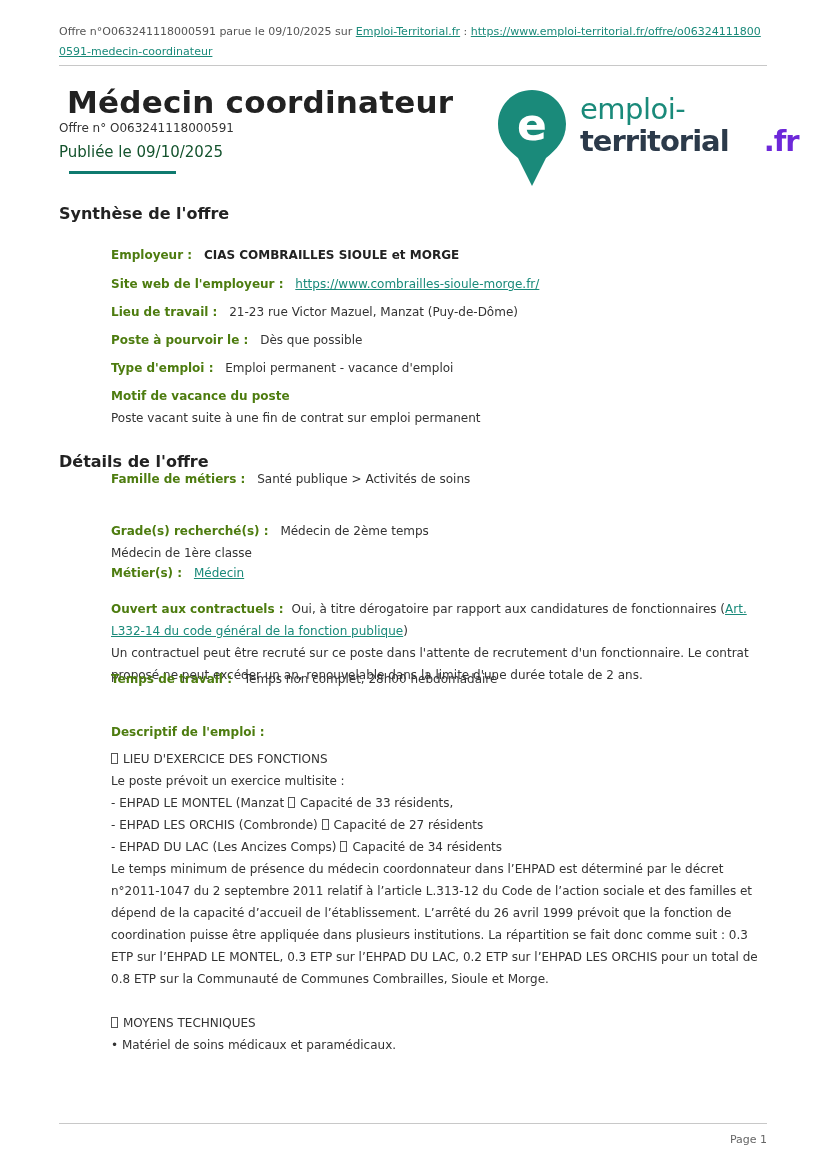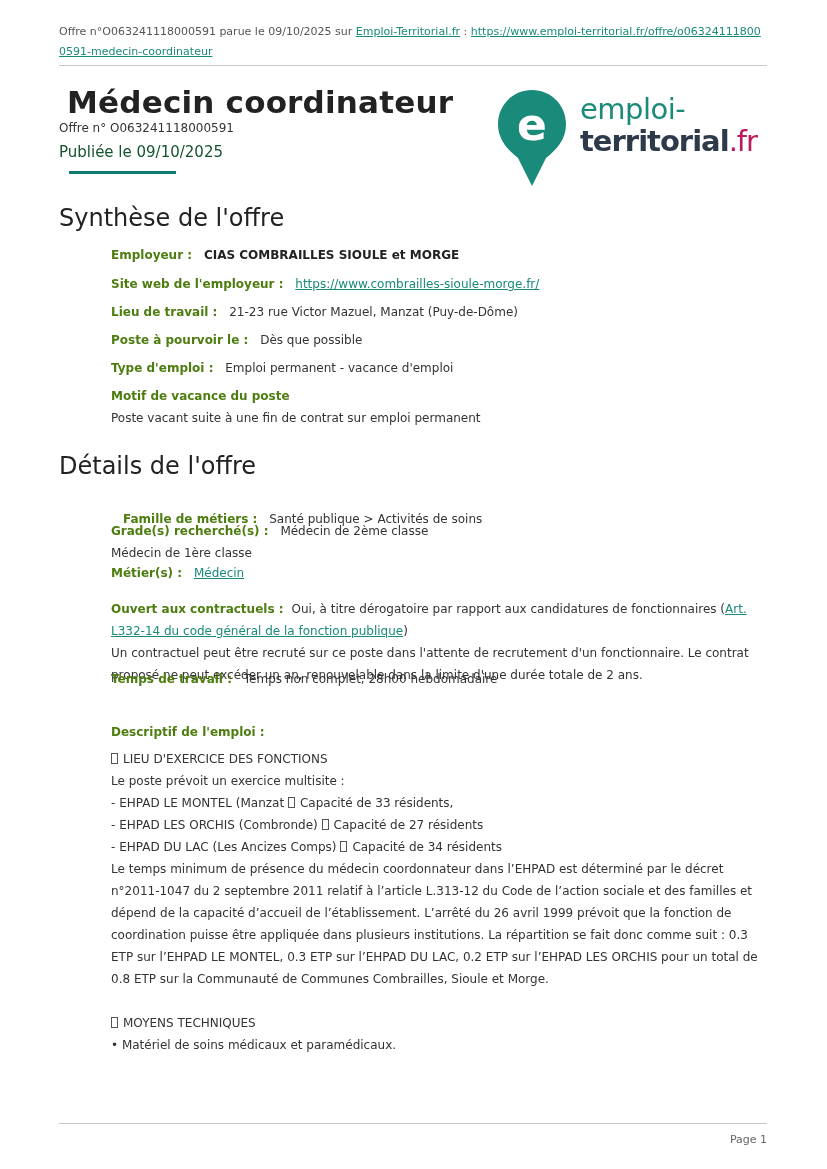--- a/index.html
+++ b/index.html
@@ -14,22 +14,22 @@
            font-weight: bold; color: #222; letter-spacing: 0.2px; }
   .offre-no { position: absolute; left: 59px; top: 121px; font-size: 12px; color: #333; }
   .publiee { position: absolute; left: 59px; top: 143px; font-size: 15px; color: #14532d; }
   .accent-bar { position: absolute; left: 69px; top: 171px; width: 107px; height: 3px; background: #0f7a6f; }
   .logo { position: absolute; left: 496px; top: 88px; width: 265px; height: 100px; }
   .logo .pin { position: absolute; left: 0; top: 0; width: 72px; height: 100px; }
   .logo .t1 { position: absolute; left: 84px; top: 4px; font-size: 29px; color: #1a8a7a;
               font-family: "DejaVu Sans", sans-serif; font-weight: normal; letter-spacing: -0.5px; }
   .logo .t2 { position: absolute; left: 84px; top: 36px; font-size: 29px; color: #2c3a4a;
               font-weight: bold; letter-spacing: -1px; }
-  .logo .t2 .fr { font-weight: normal; color: #be185d; }
-  h2 { position: absolute; left: 59px; margin: 0; font-size: 24px; font-weight: normal; color: #222; }
+  .logo .t2 .fr { font-weight: bold; color: #6d28d9; padding-left: 35px; }
+  h2 { position: absolute; left: 59px; margin: 0; font-size: 16px; font-weight: bold; color: #222; }
   .field { position: absolute; left: 111px; width: 656px; font-size: 12px; line-height: 22px; color: #333; }
   .field .lbl { font-weight: bold; color: #4d7c0f; margin-right: 8px; }
   .para { position: absolute; left: 111px; width: 656px; font-size: 12px; line-height: 22px; color: #333; }
   .hr-bottom { position: absolute; left: 59px; top: 1123px; width: 708px; height: 1px; background: #c8c8c8; }
   .page-num { position: absolute; right: 60px; top: 1133px; font-size: 11px; color: #666; }
   .box-glyph { display: inline-block; width: 5px; height: 9px; border: 1px solid #555; margin-right: 5px; vertical-align: -1px; }
 </style>
 </head>
 <body>
 
@@ -77,27 +77,27 @@
   <span class="lbl">Type d'emploi :</span>
   <span>Emploi permanent - vacance d'emploi</span>
 </div>
 <div class="field" style="top:385px;">
   <div class="lbl">Motif de vacance du poste</div>
   <div>Poste vacant suite à une fin de contrat sur emploi permanent</div>
 </div>
 
 <h2 style="top:452px;">Détails de l'offre</h2>
 
-<div class="field" style="top:508px;margin-left:12px;">
+<div class="field" style="top:468px;">
   <span class="lbl">Famille de métiers :</span>
   <span>Santé publique &gt; Activités de soins</span>
 </div>
 <div class="field" style="top:520px;">
   <span class="lbl">Grade(s) recherché(s) :</span>
-  <span>Médecin de 2ème classe</span>
+  <span>Médecin de 2ème temps</span>
   <div>Médecin de 1ère classe</div>
 </div>
 <div class="field" style="top:562px;">
   <span class="lbl">Métier(s) :</span>
   <a>Médecin</a>
 </div>
 <div class="field" style="top:598px;">
   <span class="lbl">Ouvert aux contractuels :</span><span>Oui, à titre dérogatoire par rapport aux candidatures de fonctionnaires (</span><a>Art. L332-14 du code général de la fonction publique</a><span>)</span>
   <div>Un contractuel peut être recruté sur ce poste dans l'attente de recrutement d'un fonctionnaire. Le contrat proposé ne peut excéder un an, renouvelable dans la limite d'une durée totale de 2 ans.</div>
 </div>

